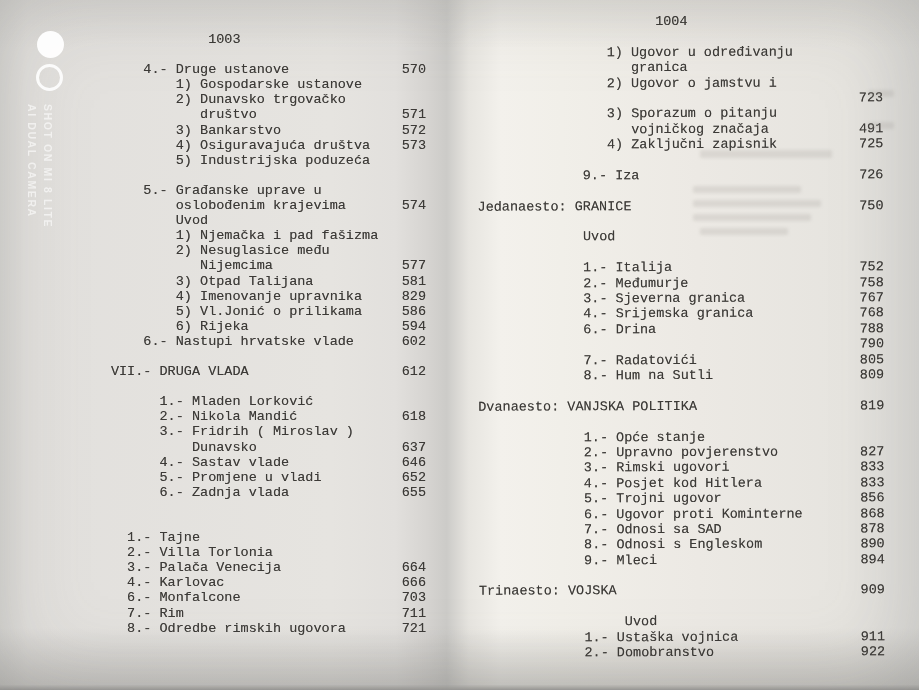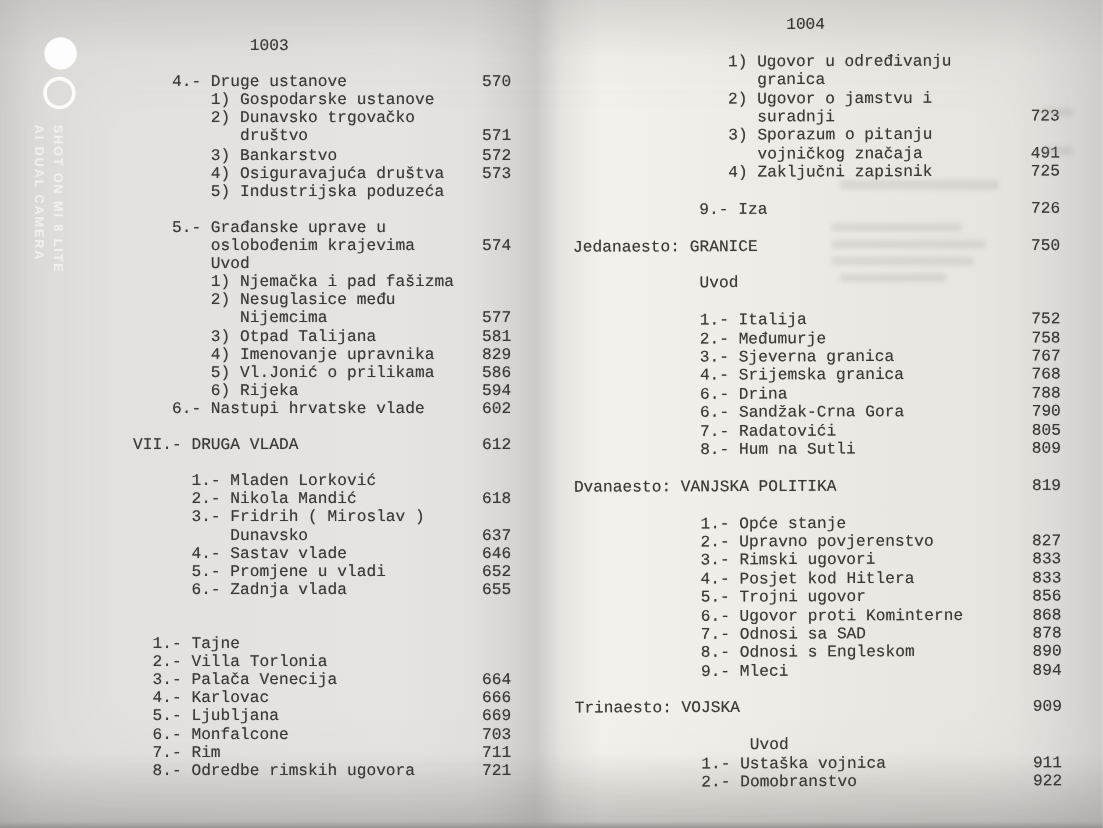--- a/index.html
+++ b/index.html
@@ -79,49 +79,48 @@
     <div class="line"><span>                   Dunavsko</span><span class="p">637</span></div>
     <div class="line"><span>               4.- Sastav vlade</span><span class="p">646</span></div>
     <div class="line"><span>               5.- Promjene u vladi</span><span class="p">652</span></div>
     <div class="line"><span>               6.- Zadnja vlada</span><span class="p">655</span></div>
     <div class="line"><span></span></div>
     <div class="line"><span></span></div>
     <div class="line"><span>           1.- Tajne</span></div>
     <div class="line"><span>           2.- Villa Torlonia</span></div>
     <div class="line"><span>           3.- Palača Venecija</span><span class="p">664</span></div>
     <div class="line"><span>           4.- Karlovac</span><span class="p">666</span></div>
-    <div class="line"><span>           5.- Ljubljana</span><span class="p">669</span></div>
     <div class="line"><span>           6.- Monfalcone</span><span class="p">703</span></div>
     <div class="line"><span>           7.- Rim</span><span class="p">711</span></div>
     <div class="line"><span>           8.- Odredbe rimskih ugovora</span><span class="p">721</span></div>
   </div>
 
 <div class="page" id="pg-right">
     <div class="line"><span>                      1004</span></div>
     <div class="line"><span></span></div>
     <div class="line"><span>                1) Ugovor u određivanju</span></div>
     <div class="line"><span>                   granica</span></div>
     <div class="line"><span>                2) Ugovor o jamstvu i</span></div>
-    <div class="line"><span>                   suradnji</span><span class="p">723</span></div>
+    <div class="line"><span class="p">723</span></div>
     <div class="line"><span>                3) Sporazum o pitanju</span></div>
     <div class="line"><span>                   vojničkog značaja</span><span class="p">491</span></div>
     <div class="line"><span>                4) Zaključni zapisnik</span><span class="p">725</span></div>
     <div class="line"><span></span></div>
     <div class="line"><span>             9.- Iza</span><span class="p">726</span></div>
     <div class="line"><span></span></div>
     <div class="line"><span>Jedanaesto: GRANICE</span><span class="p">750</span></div>
     <div class="line"><span></span></div>
     <div class="line"><span>             Uvod</span></div>
     <div class="line"><span></span></div>
     <div class="line"><span>             1.- Italija</span><span class="p">752</span></div>
     <div class="line"><span>             2.- Međumurje</span><span class="p">758</span></div>
     <div class="line"><span>             3.- Sjeverna granica</span><span class="p">767</span></div>
     <div class="line"><span>             4.- Srijemska granica</span><span class="p">768</span></div>
     <div class="line"><span>             6.- Drina</span><span class="p">788</span></div>
-    <div class="line"><span>             6.- Sandžak-Crna Gora</span><span class="p">790</span></div>
+    <div class="line"><span class="p">790</span></div>
     <div class="line"><span>             7.- Radatovići</span><span class="p">805</span></div>
     <div class="line"><span>             8.- Hum na Sutli</span><span class="p">809</span></div>
     <div class="line"><span></span></div>
     <div class="line"><span>Dvanaesto: VANJSKA POLITIKA</span><span class="p">819</span></div>
     <div class="line"><span></span></div>
     <div class="line"><span>             1.- Opće stanje</span></div>
     <div class="line"><span>             2.- Upravno povjerenstvo</span><span class="p">827</span></div>
     <div class="line"><span>             3.- Rimski ugovori</span><span class="p">833</span></div>
     <div class="line"><span>             4.- Posjet kod Hitlera</span><span class="p">833</span></div>
     <div class="line"><span>             5.- Trojni ugovor</span><span class="p">856</span></div>

